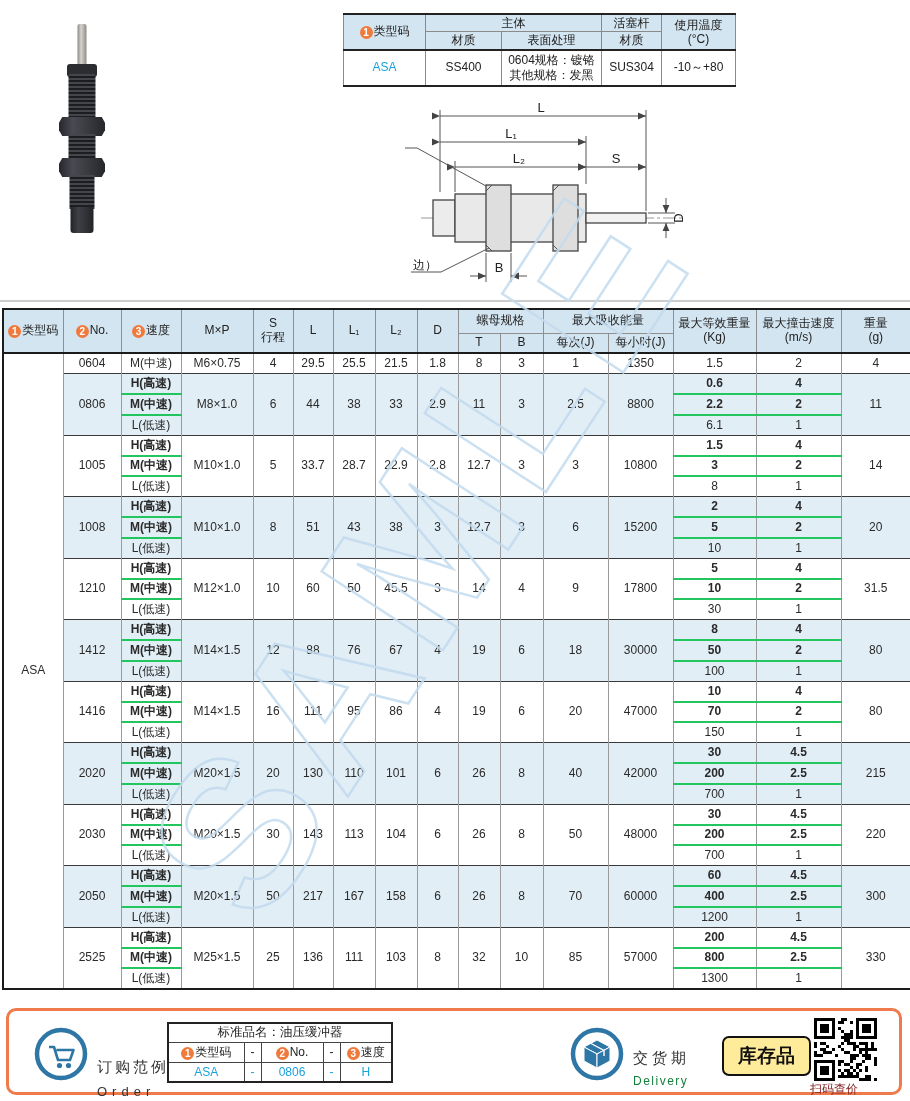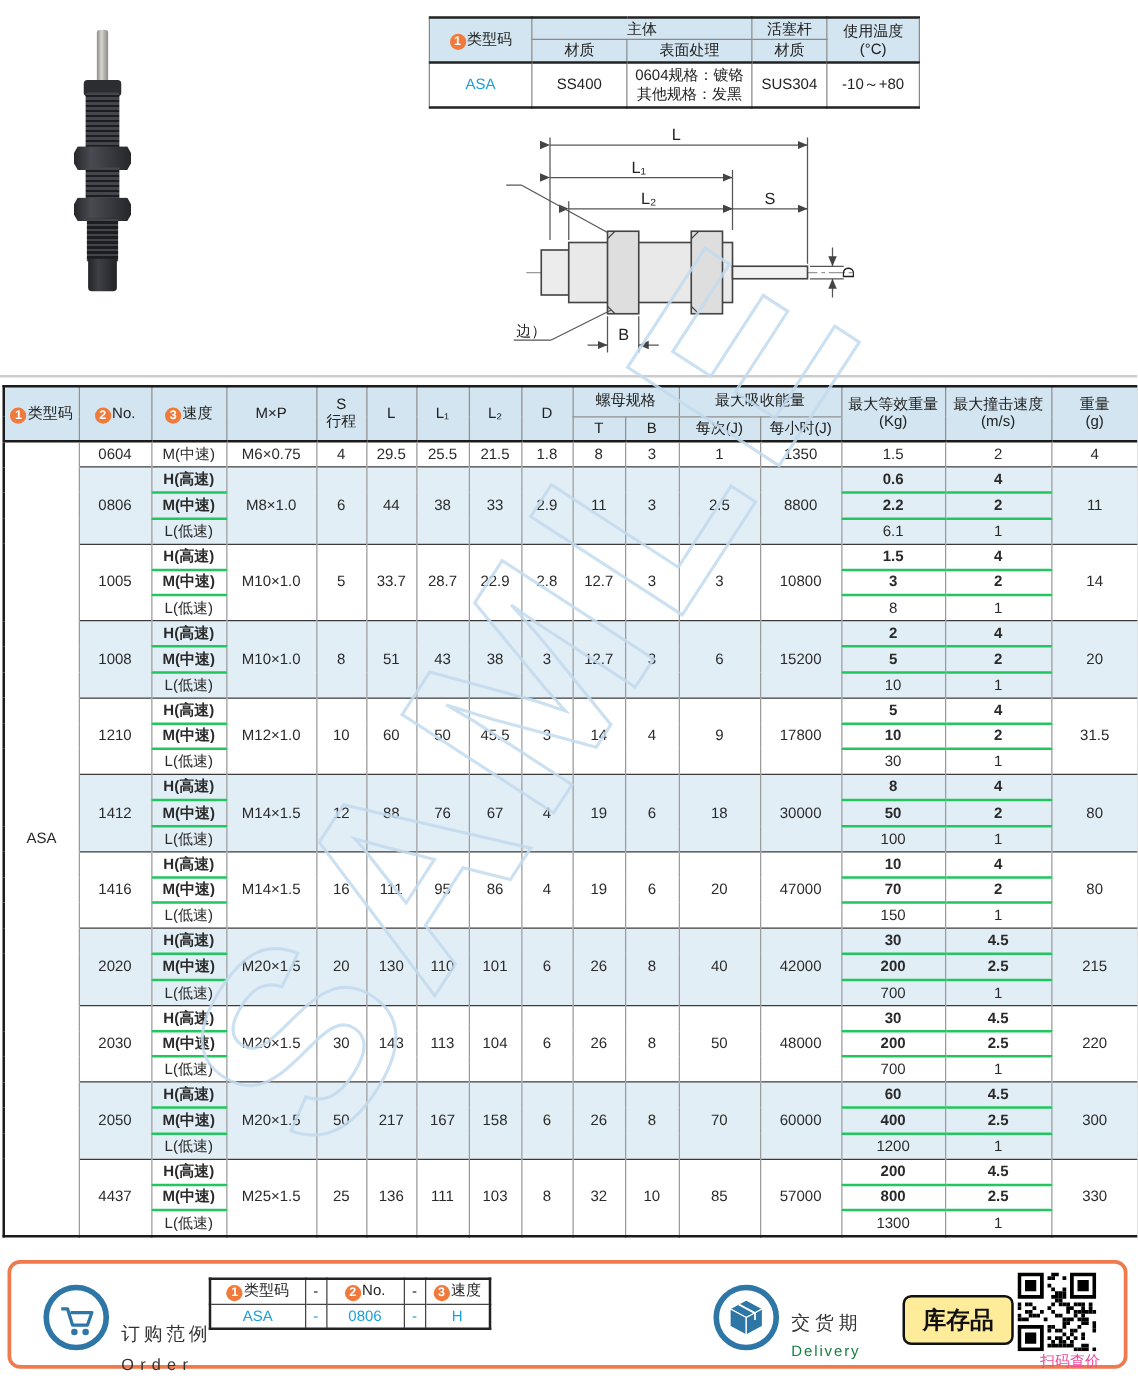--- a/index.html
+++ b/index.html
@@ -55,21 +55,21 @@
   .bottombox { position:absolute; left:6px; top:1008px; width:896px; height:87px; border:3px solid #ef7a4c; border-radius:10px; background:#fff; z-index:2; }
   .bottombox .abs { position:absolute; }
   .ord-title { font-size:15px; letter-spacing:3px; color:#333; }
   .ord-title-en { font-size:13px; letter-spacing:5px; color:#333; margin-top:7px; }
   .order-table { table-layout:fixed; border:2px solid #222; }
   .order-table td { border:1px solid #444; font-size:12px; text-align:center; padding:1px 2px; height:20px; line-height:1.2; }
   .order-table .ttl td { font-size:12.5px; height:19px; }
   .dlv-cn { font-size:15px; letter-spacing:4px; color:#333; }
   .dlv-en { font-size:12px; letter-spacing:1.5px; color:#15803d; margin-top:6px; }
   .stock { display:inline-block; background:#ffec9a; border:2px solid #111; border-radius:7px; padding:5px 14px; font-size:19px; font-weight:bold; color:#111; }
-  .qr-caption { font-size:12px; color:#ec4899; text-align:right; width:70px; }
+  .qr-caption { font-size:12px; color:#7f1d1d; text-align:left; width:70px; }
 
   .nb { display:inline-block; width:13px; height:13px; border-radius:50%; background:#f0793c; color:#fff;
         font-size:10px; line-height:13px; text-align:center; margin-right:1px; vertical-align:-1px; font-weight:bold; }
 </style>
 </head>
 <body>
 
 <div id="page">
 
   <svg id="wm" width="910" height="1101">
@@ -481,21 +481,21 @@
           <td class="blue subsep">M(中速)</td>
           <td class="subsep">400</td>
           <td class="subsep">2.5</td>
         </tr>
         <tr class="g-blue">
           <td class="blue">L(低速)</td>
           <td>1200</td>
           <td>1</td>
         </tr>
         <tr class="g-white g-first">
-          <td rowspan="3" class="blue">4437</td>
+          <td rowspan="3" class="blue">2525</td>
           <td class="blue subsep">H(高速)</td>
           <td rowspan="3">M25×1.5</td>
           <td rowspan="3">25</td>
           <td rowspan="3">136</td>
           <td rowspan="3">111</td>
           <td rowspan="3">103</td>
           <td rowspan="3">8</td>
           <td rowspan="3">32</td>
           <td rowspan="3">10</td>
           <td rowspan="3">85</td>
@@ -532,20 +532,23 @@
 
     <table class="order-table abs" style="left:158px; top:11px;">
       <colgroup>
           <col style="width:76px">
           <col style="width:17px">
           <col style="width:62px">
           <col style="width:17px">
           <col style="width:52px">
         </colgroup>
       <tbody>
+          <tr class="ttl">
+            <td colspan="5">标准品名：油压缓冲器</td>
+          </tr>
       <tr>
         <td><span class="nb">1</span><span>类型码</span></td>
         <td>-</td>
         <td><span class="nb">2</span><span>No.</span></td>
         <td>-</td>
         <td><span class="nb">3</span><span>速度</span></td>
       </tr>
       <tr class="blue">
         <td class="blue">ASA</td>
         <td class="blue">-</td>

